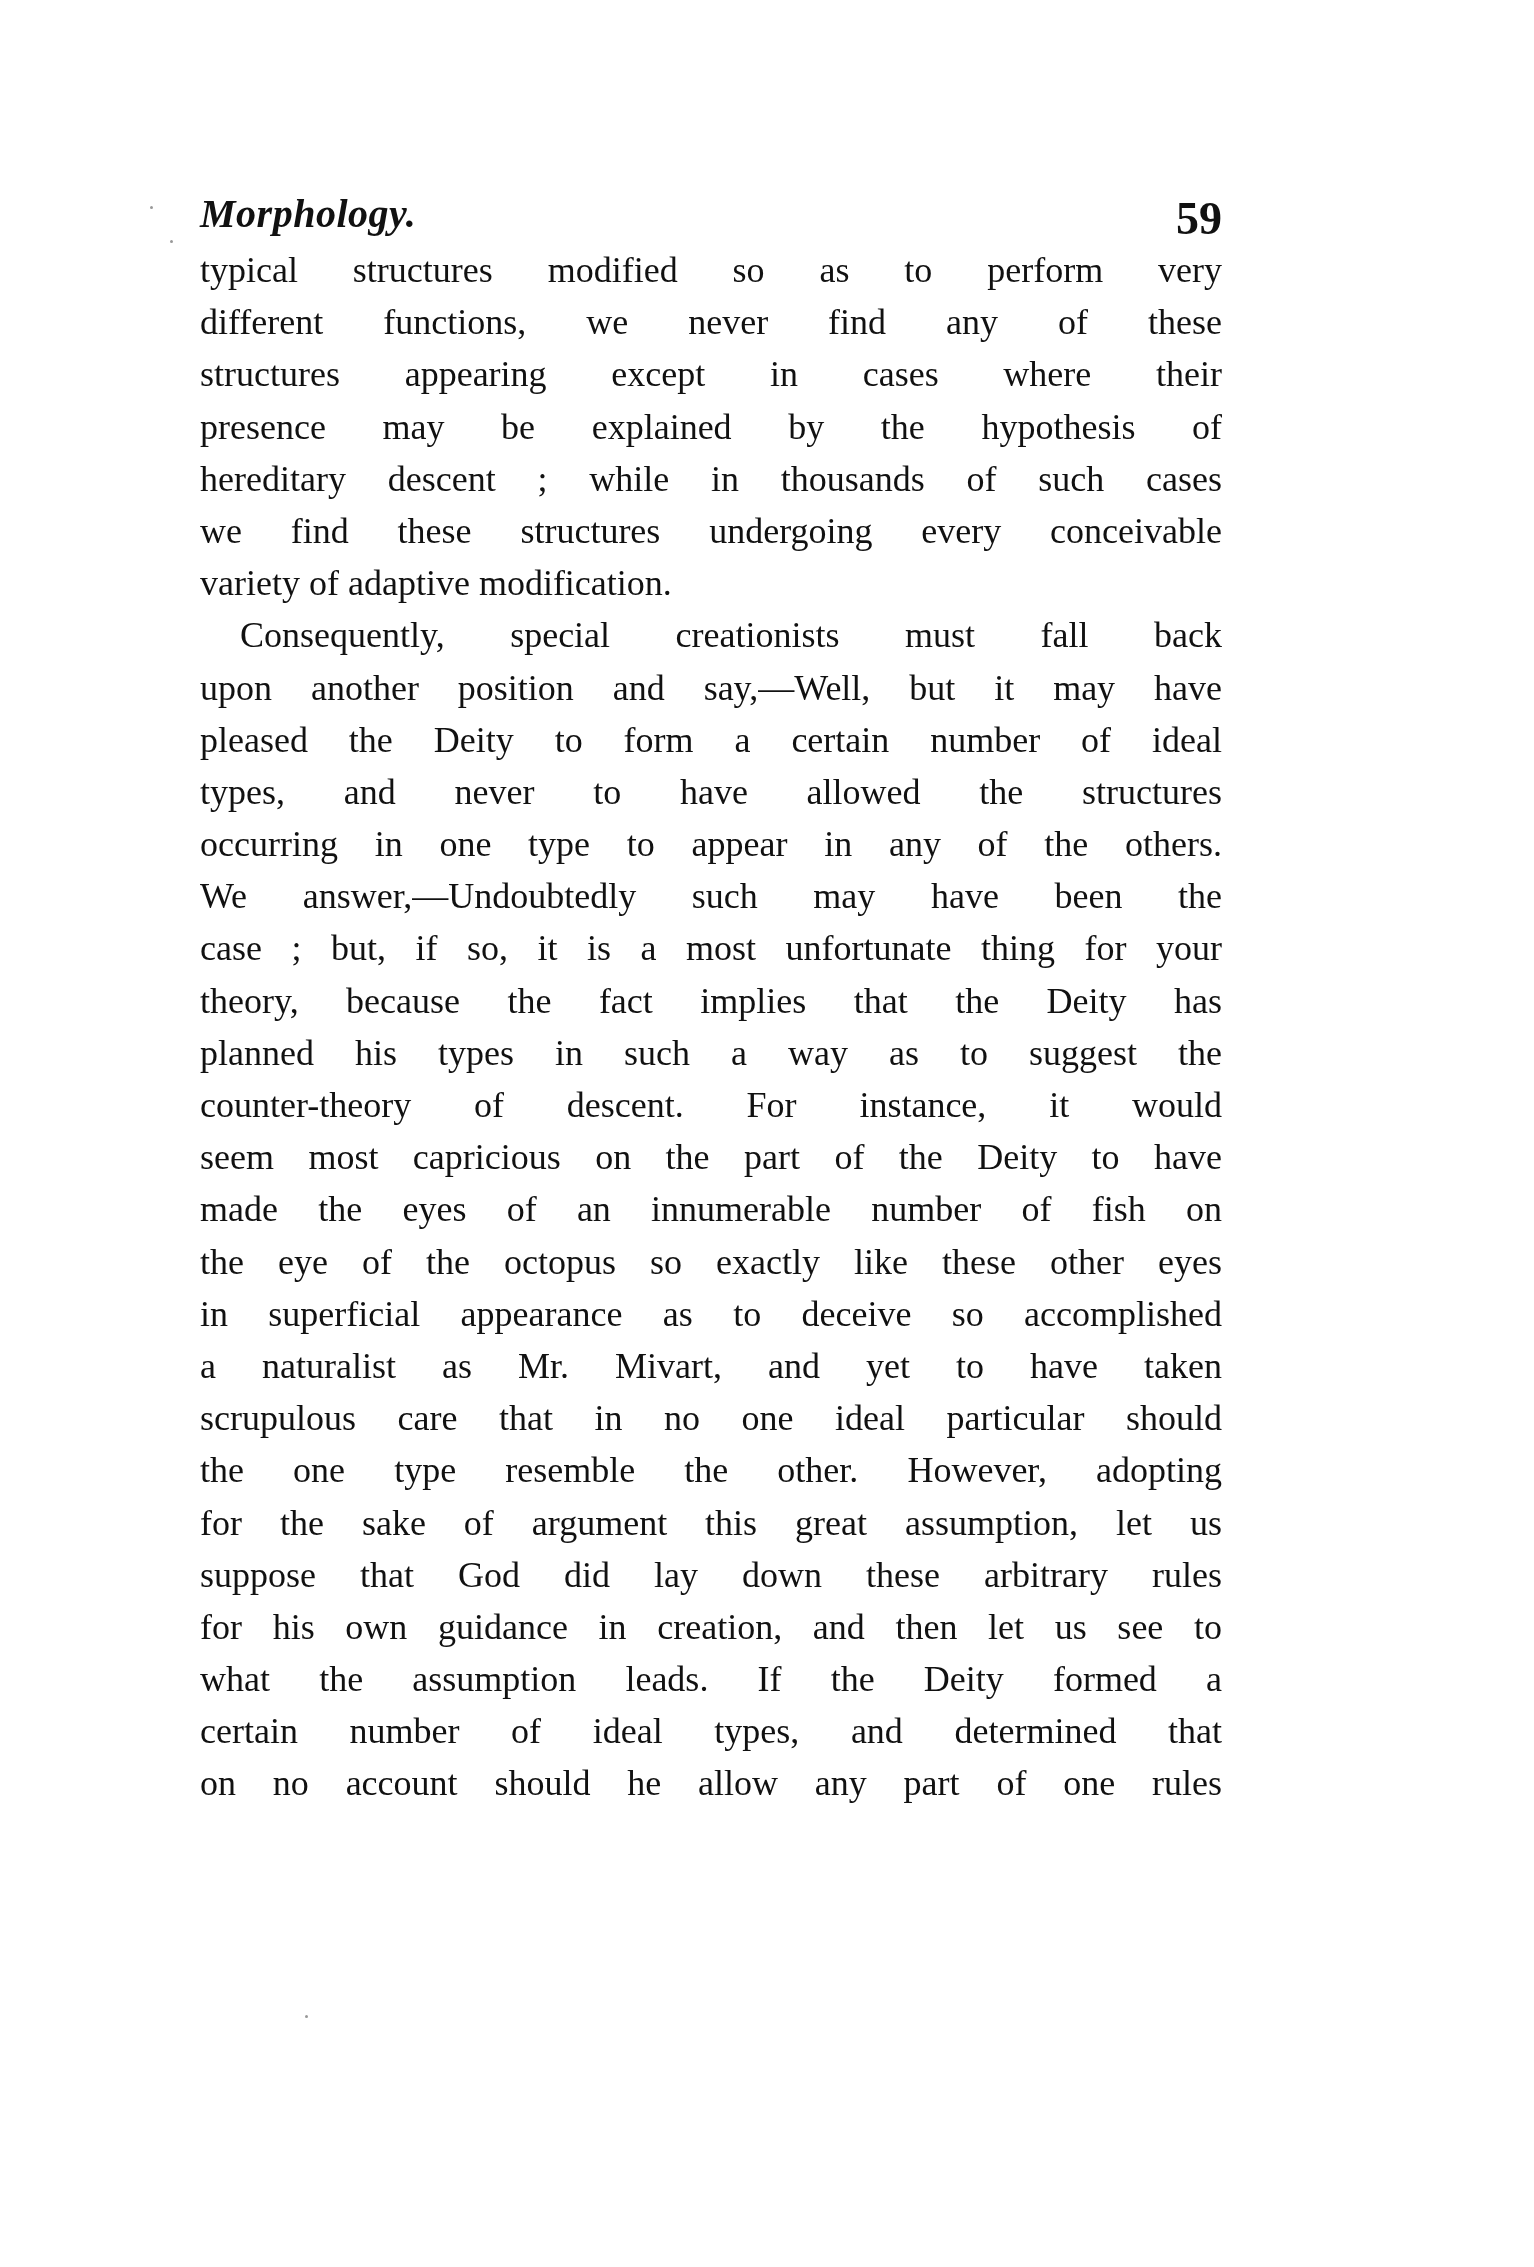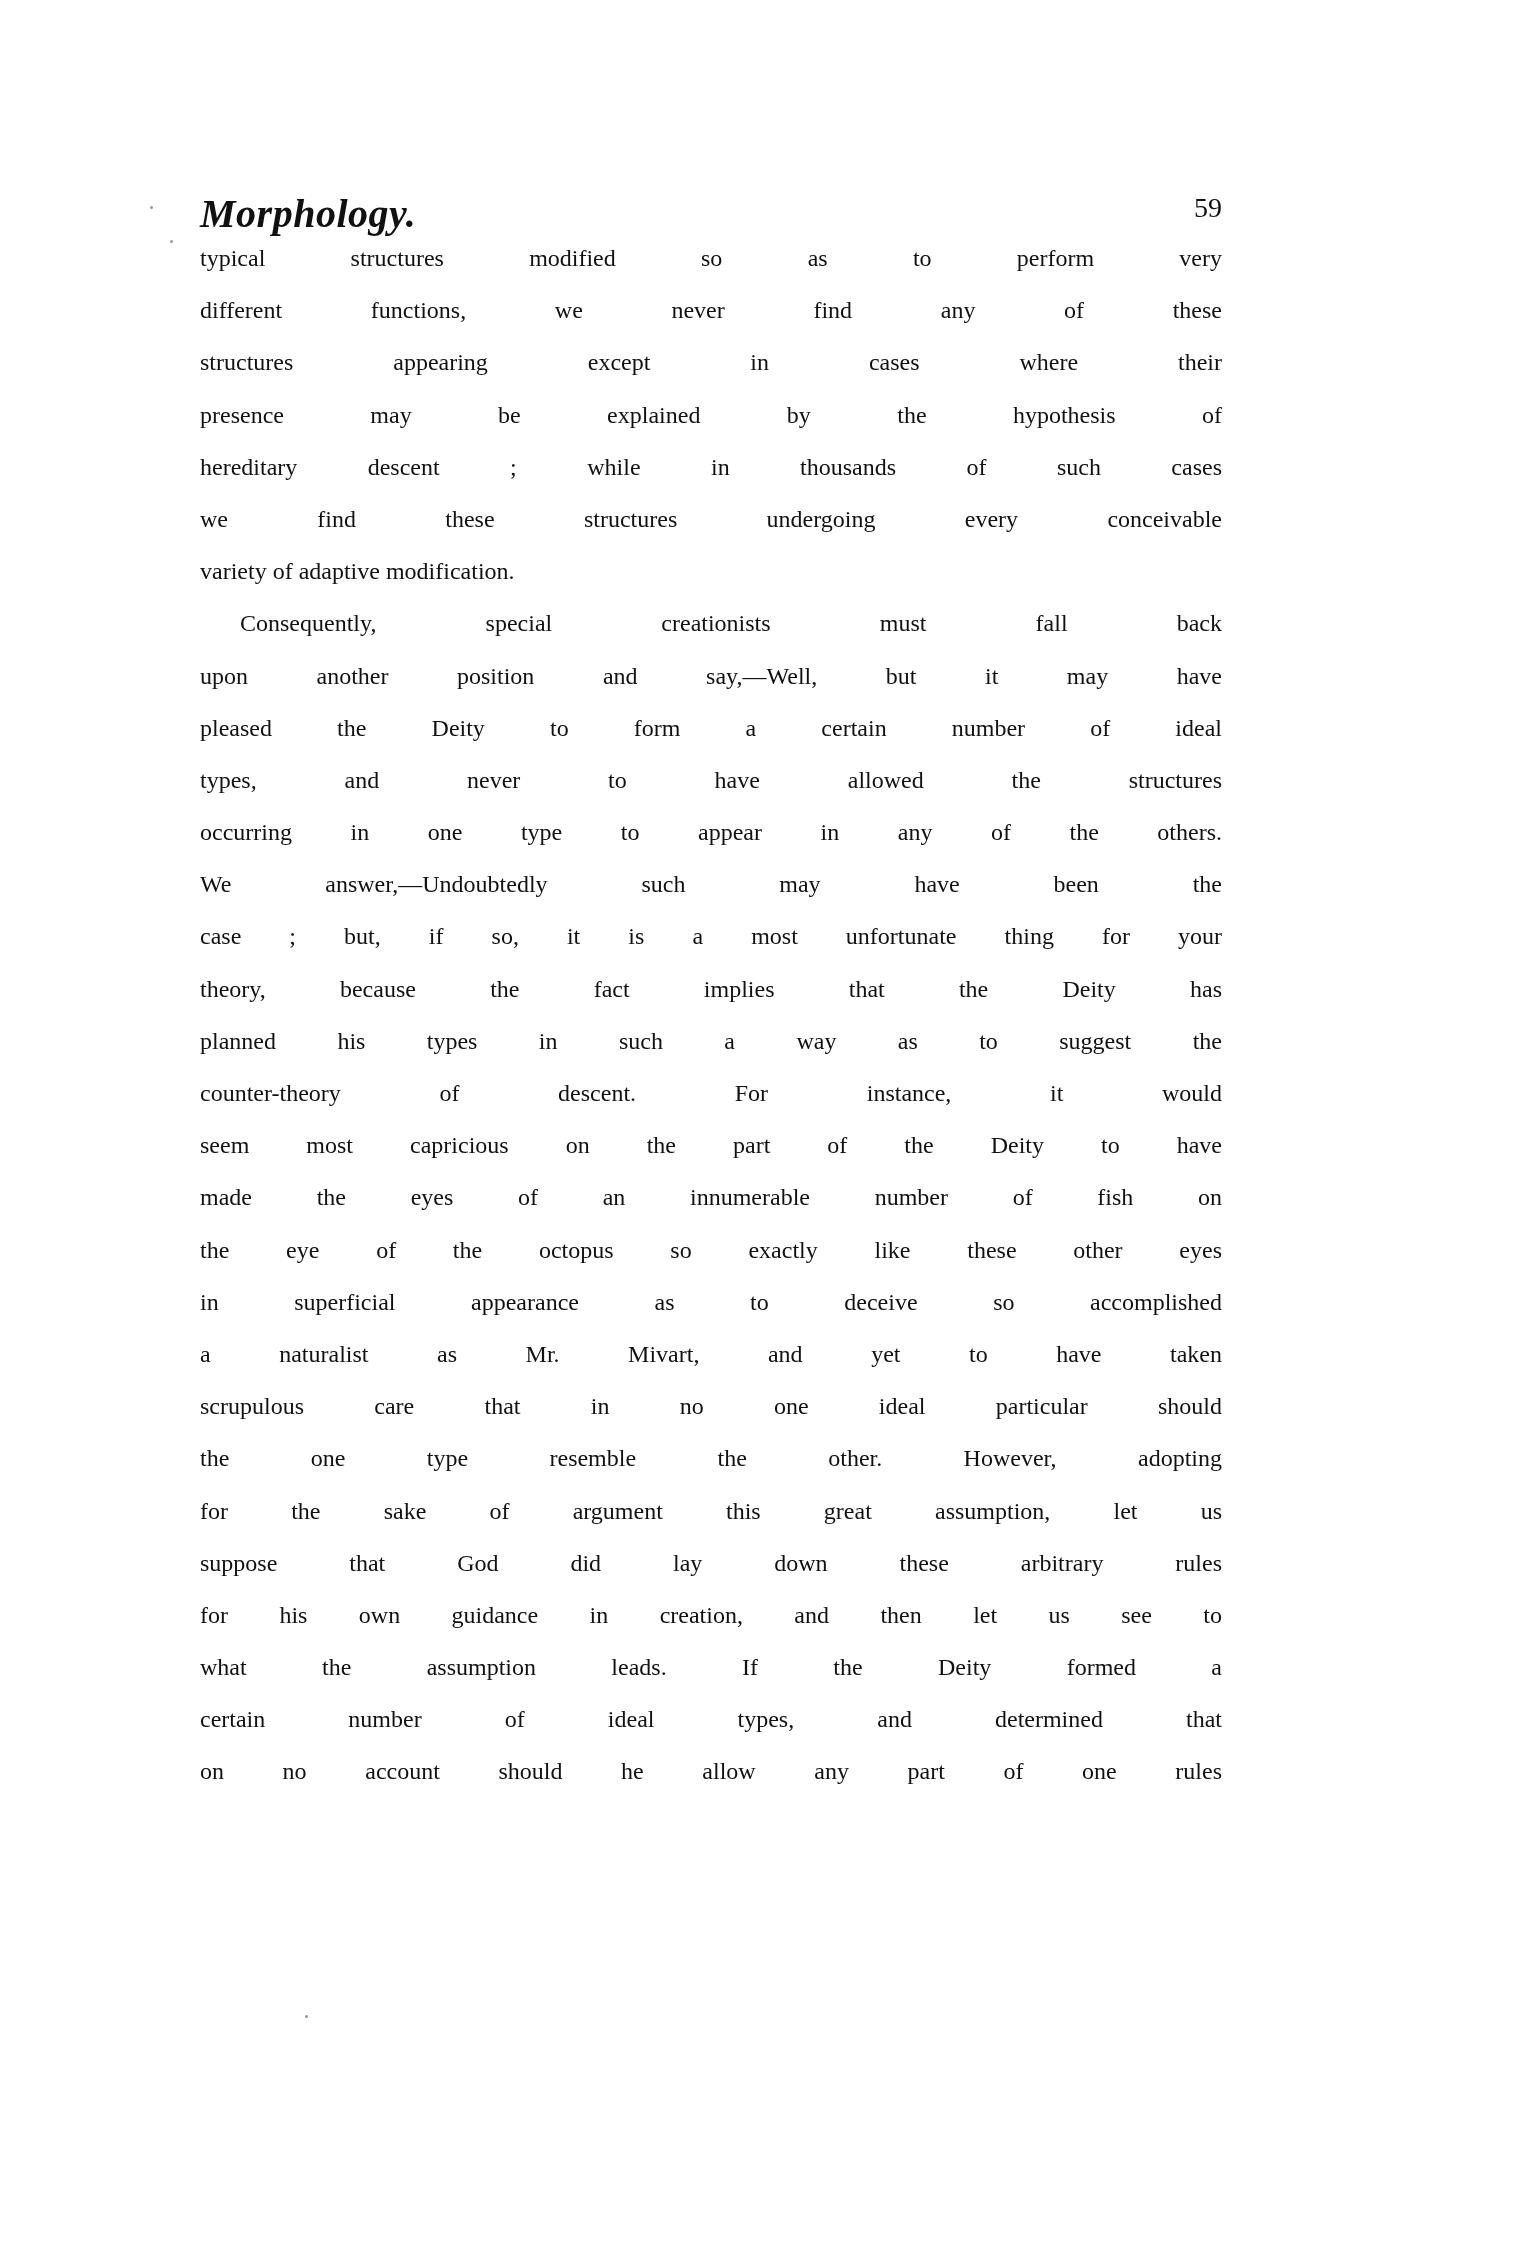--- a/index.html
+++ b/index.html
@@ -35,27 +35,27 @@
       font-weight: bold;
       font-size: 40px;
       letter-spacing: 0.5px;
       padding-right: 80px;
       box-sizing: border-box;
     }
     .page-number {
       position: absolute;
       right: 0;
       top: 42px;
-      font-size: 28px;
-      font-weight: normal;
+      font-size: 46px;
+      font-weight: bold;
       text-align: center;
     }
     .body-text {
-      margin-top: 2px;
-      font-size: 24px;
+      margin-top: 14px;
+      font-size: 36px;
       line-height: 52.2px;
     }
     .line {
       display: block;
       white-space: nowrap;
       text-align: justify;
       text-align-last: justify;
       height: 52.2px;
     }
     .line.last {

